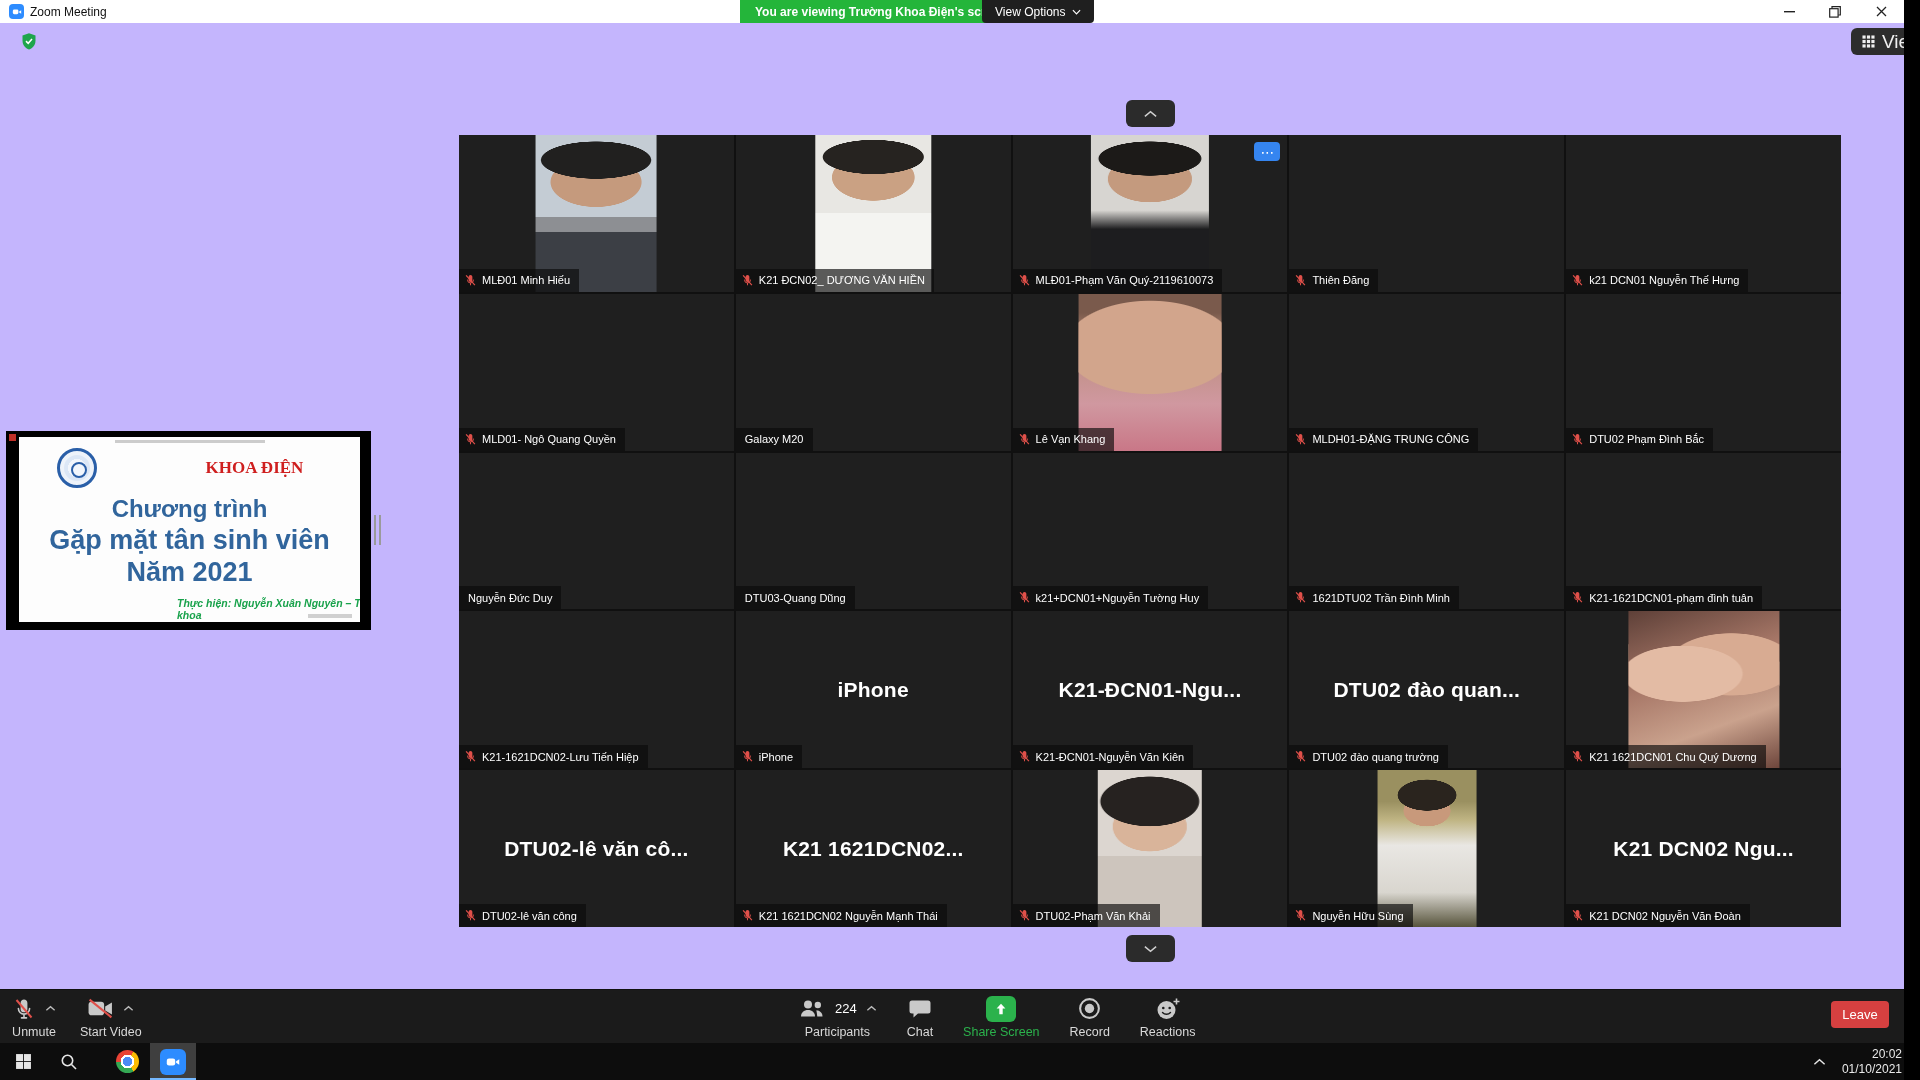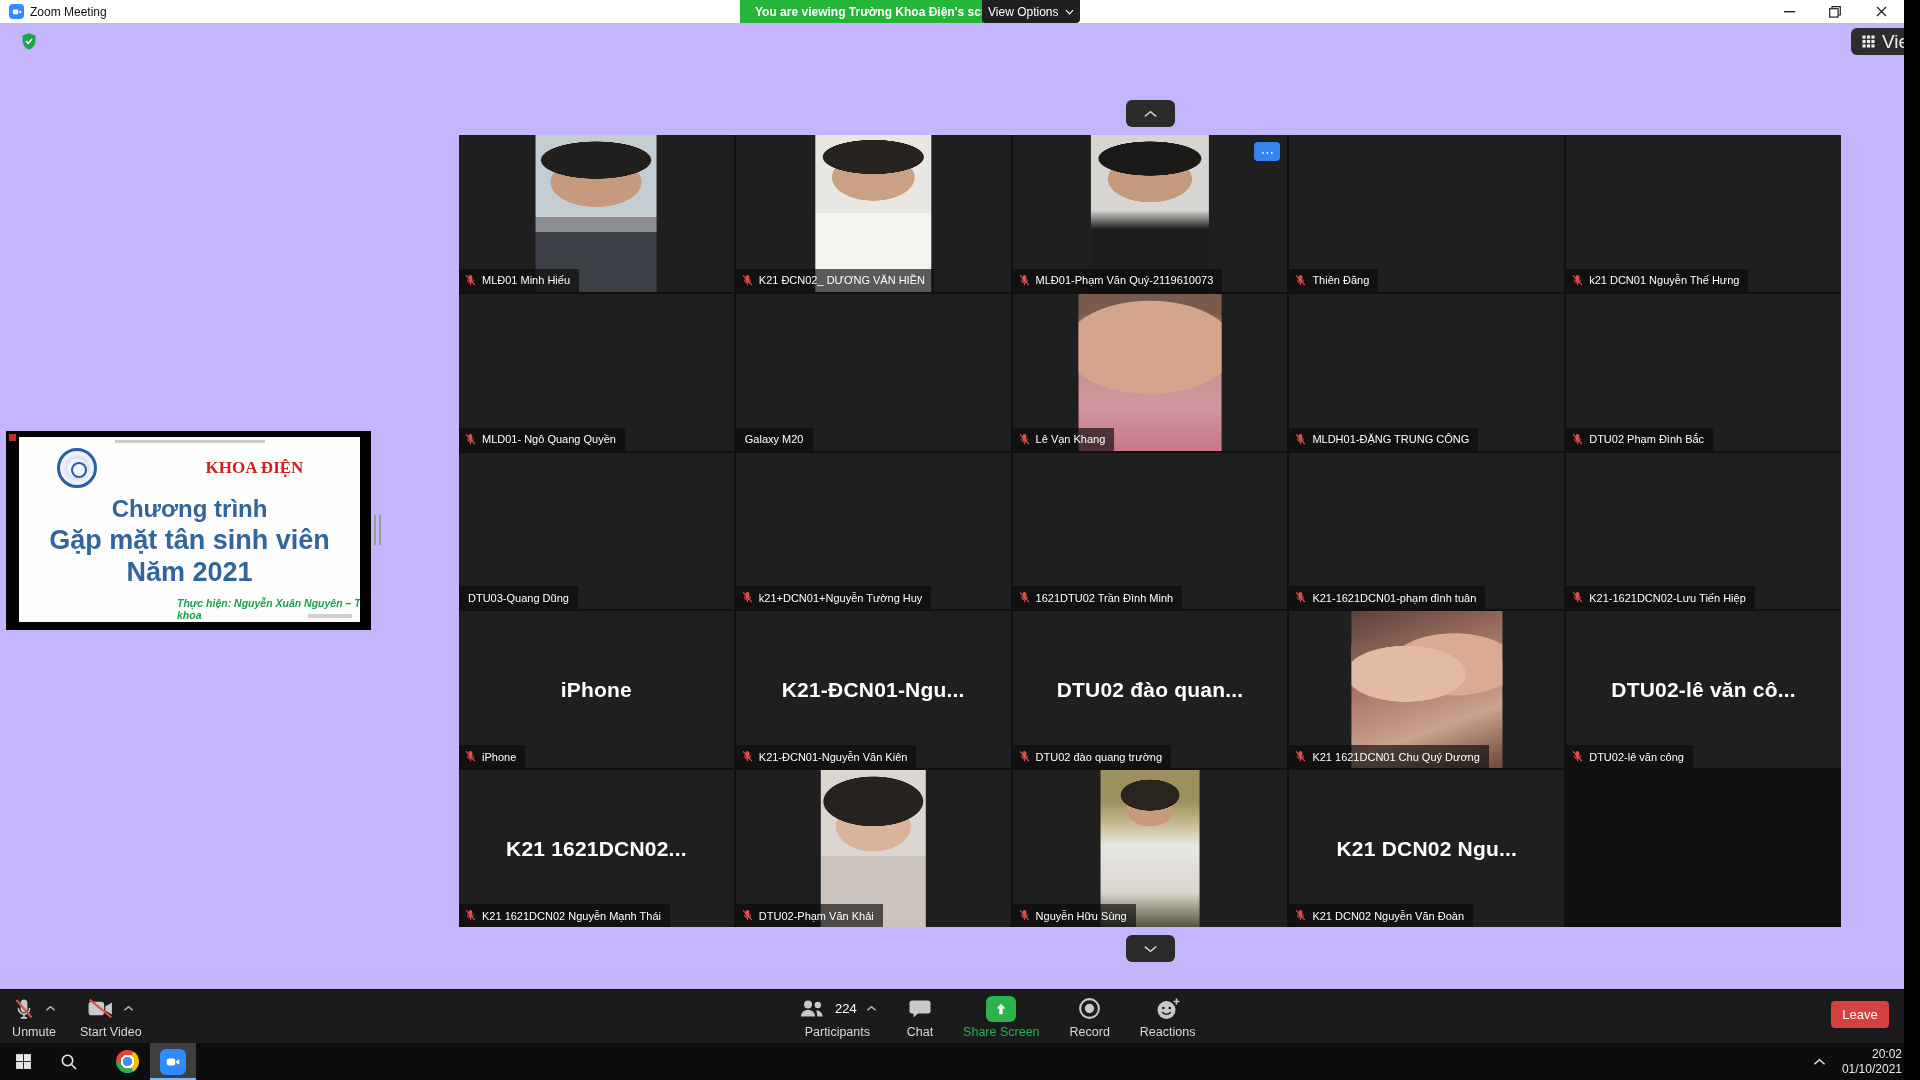--- a/index.html
+++ b/index.html
@@ -7,21 +7,21 @@
   #stage{position:relative;width:1904px;height:1080px;overflow:hidden;background:#c4b5fd;}
 
   
   .titlebar{position:absolute;top:0;left:0;right:0;height:23px;background:#ffffff;z-index:40;}
   .tb-app{position:absolute;left:9px;top:0;height:23px;display:flex;align-items:center;gap:6px;}
   .zoom-ico{width:15px;height:15px;border-radius:4px;background:#2d8cff;display:flex;align-items:center;justify-content:center;}
   .tb-title{font-size:12px;color:#111;}
   .banner{position:absolute;left:740px;top:0;height:23px;background:#24b53a;color:#fff;
           font-size:12px;font-weight:600;display:flex;align-items:center;padding:0 15px;}
   .viewopts{position:absolute;left:982px;top:0;height:23px;background:#1f1f1f;color:#fff;
-            font-size:12px;display:flex;align-items:center;gap:7px;padding:0 6px;border-radius:0 0 4px 4px;cursor:pointer;}
+            font-size:12px;display:flex;align-items:center;gap:7px;padding:0 13px;border-radius:0 0 4px 4px;cursor:pointer;}
   .win-controls{position:absolute;right:0;top:0;height:23px;display:flex;}
   .win-btn{width:46px;height:23px;display:flex;align-items:center;justify-content:center;}
 
   
   .shield{position:absolute;left:21px;top:32px;}
   .view-btn{position:absolute;left:1851px;top:28px;height:27px;background:#2d2d2d;border-radius:6px;
             display:flex;align-items:center;gap:7px;padding:0 11px;color:#f0f0f0;font-size:19px;cursor:pointer;}
   .gnav{position:absolute;left:1126px;width:49px;height:27px;background:#2b2b2b;border-radius:6px;
         display:flex;align-items:center;justify-content:center;cursor:pointer;}
   .gnav.up{top:100px;} .gnav.down{top:935px;}
@@ -292,20 +292,25 @@
       <div class="tag">
         <svg class="msvg" viewBox="0 0 16 16">
             <path d="M8 1.2c1.3 0 2.3 1 2.3 2.3v4a2.3 2.3 0 1 1-4.6 0v-4C5.7 2.2 6.7 1.2 8 1.2z" fill="#e0504a"></path>
             <path d="M4.3 7.4a3.7 3.7 0 0 0 7.4 0M8 11.1v2.3" stroke="#e0504a" stroke-width="1.2" fill="none" stroke-linecap="round"></path>
             <line x1="2.6" y1="1.8" x2="13.4" y2="13.8" stroke="#e0504a" stroke-width="1.5"></line>
           </svg>
         <span>DTU02 Phạm Đình Bắc</span>
       </div>
     </div>
 
+    <div class="tile">
+      <div class="tag nomic">
+        <span>Nguyễn Đức Duy</span>
+      </div>
+    </div>
 
     <div class="tile">
       <div class="tag nomic">
         <span>DTU03-Quang Dũng</span>
       </div>
     </div>
 
     <div class="tile">
       <div class="tag">
         <svg class="msvg" viewBox="0 0 16 16">

